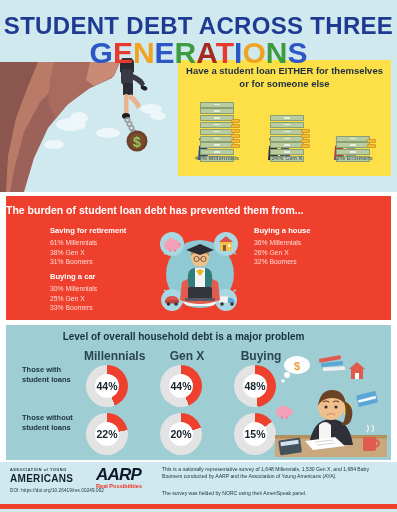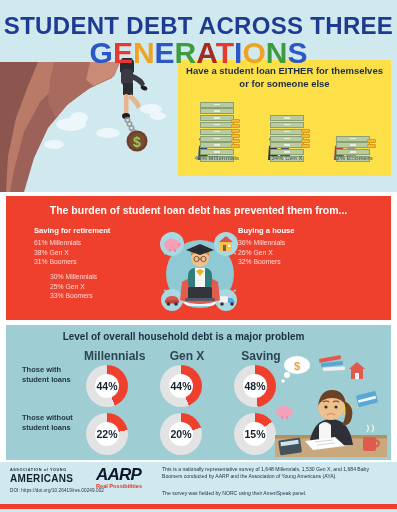--- a/index.html
+++ b/index.html
@@ -29,21 +29,21 @@
   .stackgrp{position:absolute;bottom:14px;text-align:center;}
   .coins{position:absolute;bottom:0;width:9px;}
   .coin{height:2.4px;background:#f0b93b;border:.5px solid #d99a16;margin-top:.6px;border-radius:1px;}
   .bill{height:4px;background:#b9cba0;border:.5px solid #8aa070;border-radius:.5px;margin-top:.8px;position:relative;}
   .bill:after{content:"";position:absolute;left:40%;top:1px;width:18%;height:1.4px;background:#e8efe0;}
   .stack-label{position:absolute;bottom:1px;width:100%;text-align:center;font-size:6px;color:#5c6b70;font-weight:bold;white-space:nowrap;}
   .ppl{position:absolute;bottom:0;width:100%;height:26px;}
 
   
   .red{position:absolute;left:6px;top:196px;width:385px;height:124px;background:#ef402e;z-index:3;}
-  .red-title{position:absolute;left:0;top:8px;width:385px;text-align:center;font-size:10.5px;font-weight:bold;color:#ffffff;}
+  .red-title{position:absolute;left:0;top:8px;width:385px;text-align:left;font-size:10.5px;font-weight:bold;color:#ffffff;}
   .burden-col{position:absolute;font-size:6.8px;color:#ffd9d3;line-height:9.6px;}
   .burden-h{font-size:7.6px;font-weight:bold;color:#ffffff;margin-bottom:2.5px;}
   .grad{position:absolute;left:152px;top:224px;width:96px;height:92px;z-index:4;}
 
   
   .bottom{position:absolute;left:6px;top:325px;width:385px;height:135px;background:#9ecdd4;z-index:3;}
   .bottom-title{position:absolute;left:0;top:6px;width:355px;text-align:center;font-size:10px;font-weight:bold;color:#183242;}
   .gen-head{position:absolute;top:24px;font-size:12px;font-weight:bold;color:#2c4554;text-align:center;width:58px;}
   .rowlabel{position:absolute;left:16px;font-size:7.5px;font-weight:bold;color:#1b3340;line-height:10px;width:60px;}
   .gauge{position:absolute;width:42px;height:42px;border-radius:50%;text-decoration:underline;}
@@ -202,35 +202,36 @@
             </div>
             <div class="stack-label">12% Boomers</div>
           </div>
         </div>
     </div>
   </div>
 
   <div class="red">
     <div class="red-title">The burden of student loan debt has prevented them from...</div>
 
-    <div class="burden-col" style="left:28px;top:30px;width:110px;">
+    <div class="burden-col" style="left:44px;top:30px;width:110px;">
       <div class="burden-h">Saving for retirement</div>
       <div>61% Millennials</div>
       <div>38% Gen X</div>
       <div>31% Boomers</div>
     </div>
 
-    <div class="burden-col" style="left:232px;top:30px;width:120px;">
+    <div class="burden-col" style="left:248px;top:30px;width:120px;">
       <div class="burden-h">Buying a house</div>
       <div>36% Millennials</div>
       <div>26% Gen X</div>
       <div>32% Boomers</div>
     </div>
 
     <div class="burden-col" style="left:44px;top:76px;width:110px;">
+      <div class="burden-h">Buying a car</div>
       <div>30% Millennials</div>
       <div>25% Gen X</div>
       <div>33% Boomers</div>
     </div>
 
   </div>
 
   <svg class="grad" viewBox="0 0 96 92">
     <circle cx="48" cy="50" r="34" fill="#8ec9d4"></circle>
     <path d="M12 30 q36 -16 72 0" stroke="#8ec9d4" stroke-width="1.6" fill="none" stroke-dasharray="3 3"></path>
@@ -276,21 +277,21 @@
     <polygon points="44,47 48,52 52,47 48,45" fill="#e6b422"></polygon>
     <rect x="36" y="63" width="24" height="12" rx="1.5" fill="#34343c"></rect>
     <rect x="33" y="74" width="30" height="3" rx="1.4" fill="#5a5a66"></rect>
   </svg>
 
   <div class="bottom">
     <div class="bottom-title">Level of overall household debt is a major problem</div>
 
     <div class="gen-head" style="left:78px;">Millennials</div>
     <div class="gen-head" style="left:152px;">Gen X</div>
-    <div class="gen-head" style="left:226px;">Saving</div>
+    <div class="gen-head" style="left:226px;">Buying</div>
 
     <div class="rowlabel" style="top:40px;">
       <div>Those with</div>
       <div>student loans</div>
     </div>
     <div class="rowlabel" style="top:88px;">
       <div>Those without</div>
       <div>student loans</div>
     </div>
 

